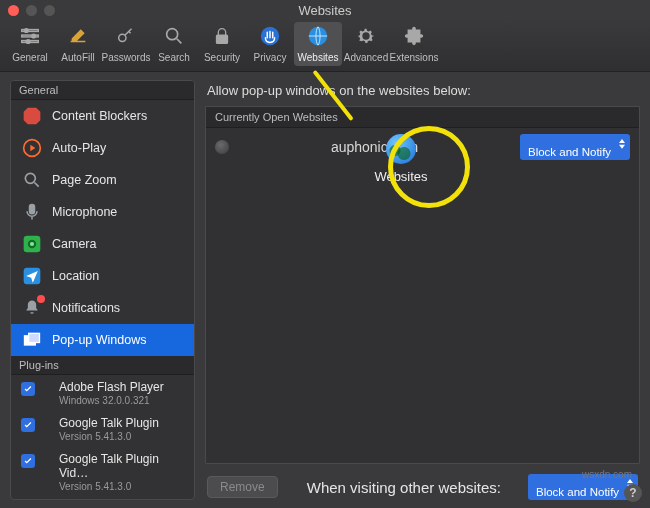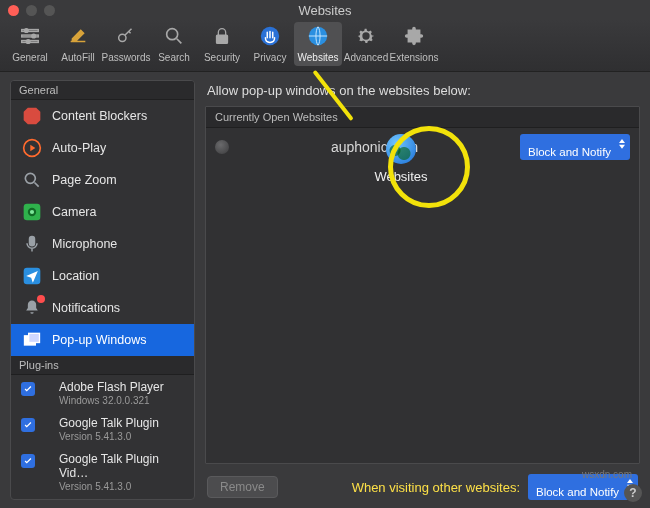--- a/index.html
+++ b/index.html
@@ -118,30 +118,30 @@
     width:0; height:0; transform:translateY(-55%);
     border-left:3px solid transparent; border-right:3px solid transparent; border-top:4px solid #fff;
   }
   .sel::before {
     content:""; position:absolute; right:5px; top:50%;
     width:0; height:0; transform:translateY(-2px) translateY(-50%);
     border-left:3px solid transparent; border-right:3px solid transparent; border-bottom:4px solid #fff;
     margin-top:-4px;
   }
   .footer {
-    display:flex; align-items:center; gap:8px;
+    display:flex; align-items:center; gap:27px;
     padding:10px 2px 0 2px;
   }
   .removebtn {
     background:#4c4c4e; color:#8a8a8a;
     font-size:12px; padding:3px 12px;
     border-radius:4px; border:1px solid #5a5a5c;
     cursor:default;
   }
-  .footer .flabel { font-size:13px; color:#fde047; margin-left:auto;}
+  .footer .flabel { font-size:15px; color:#e5e5e5; margin-left:auto;}
   
   .ring {
     position:absolute;
     width:82px; height:82px;
     border:5px solid #f2e20a;
     border-radius:50%;
     left:388px; top:126px;
     pointer-events:none;
     z-index:50;
   }
@@ -312,36 +312,36 @@
       <span class="sic">
           <svg width="20" height="20" viewBox="0 0 24 24" fill="none" stroke="#9aa0a6" stroke-width="2">
             <circle cx="10" cy="10" r="6"></circle>
             <path d="M15 15l5 5"></path>
           </svg>
         </span>
       <span>Page Zoom</span>
     </div>
     <div class="sitem">
       <span class="sic">
+          <svg width="20" height="20" viewBox="0 0 24 24" fill="none" stroke="#9aa0a6" stroke-width="1.8">
+            <rect x="9" y="3" width="6" height="11" rx="3" fill="#9aa0a6"></rect>
+            <path d="M6 11a6 6 0 0012 0M12 17v4"></path>
+          </svg>
+        </span>
+      <span>Microphone</span>
+    </div>
+    <div class="sitem">
+      <span class="sic">
           <svg width="20" height="20" viewBox="0 0 24 24">
             <rect x="2" y="2" width="20" height="20" rx="4" fill="#2fb24c"></rect>
             <circle cx="12" cy="12" r="5" fill="#116b26"></circle>
             <circle cx="12" cy="12" r="2.5" fill="#7de79a"></circle>
           </svg>
         </span>
       <span>Camera</span>
-    </div>
-    <div class="sitem">
-      <span class="sic">
-          <svg width="20" height="20" viewBox="0 0 24 24" fill="none" stroke="#9aa0a6" stroke-width="1.8">
-            <rect x="9" y="3" width="6" height="11" rx="3" fill="#9aa0a6"></rect>
-            <path d="M6 11a6 6 0 0012 0M12 17v4"></path>
-          </svg>
-        </span>
-      <span>Microphone</span>
     </div>
     <div class="sitem">
       <span class="sic">
           <svg width="20" height="20" viewBox="0 0 24 24">
             <rect x="2" y="2" width="20" height="20" rx="4" fill="#2a8fe0"></rect>
             <path d="M5 12l14-6-6 14-2-6-6-2z" fill="#fff"></path>
           </svg>
         </span>
       <span>Location</span>
     </div>

